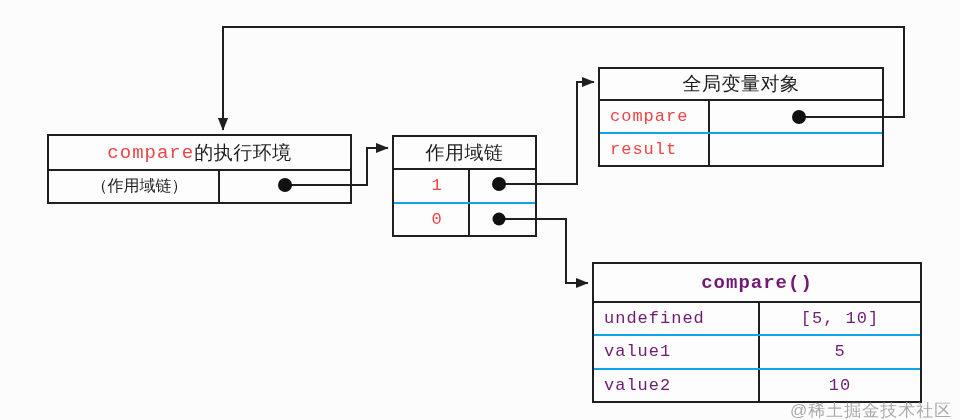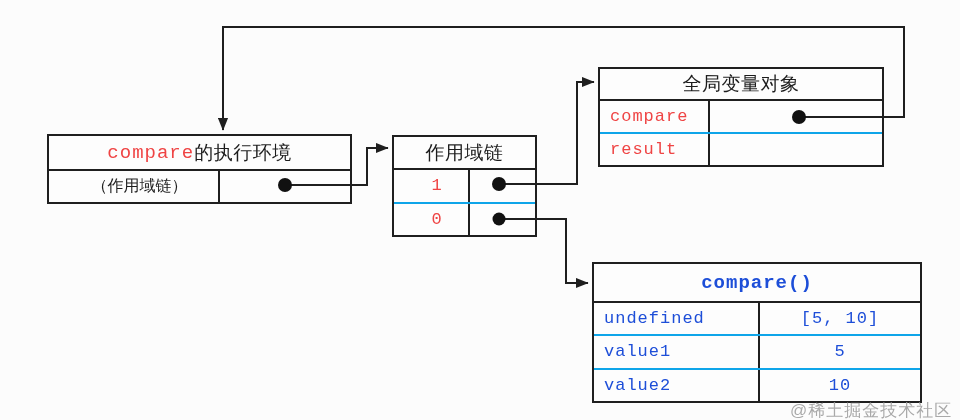--- a/index.html
+++ b/index.html
@@ -36,21 +36,21 @@
 
   .mono {
     font-family: "Liberation Mono", "DejaVu Sans Mono", monospace;
     color: #ef4444;
     letter-spacing: 1px;
   }
   .title .mono { font-size: 19px; }
   .cell .mono, .cell.mono { font-size: 17px; }
   .bold-title { font-weight: bold; }
   .bold-title .mono { color: #111111; font-weight: bold; }
-  #box-act .mono { color: #1d4ed8; }
+  #box-act .mono { color: #701a75; }
 
   #box-ctx   { left: 47px;  top: 134px; width: 305px; height: 70px; }
   #box-ctx .title { height: 33px; }
   #box-ctx .c1 { width: 171px; }
 
   #box-scope { left: 392px; top: 135px; width: 145px; height: 102px; }
   #box-scope .title { height: 31px; }
   #box-scope .c1 { width: 76px; }
 
   #box-global { left: 598px; top: 67px; width: 286px; height: 100px; }

